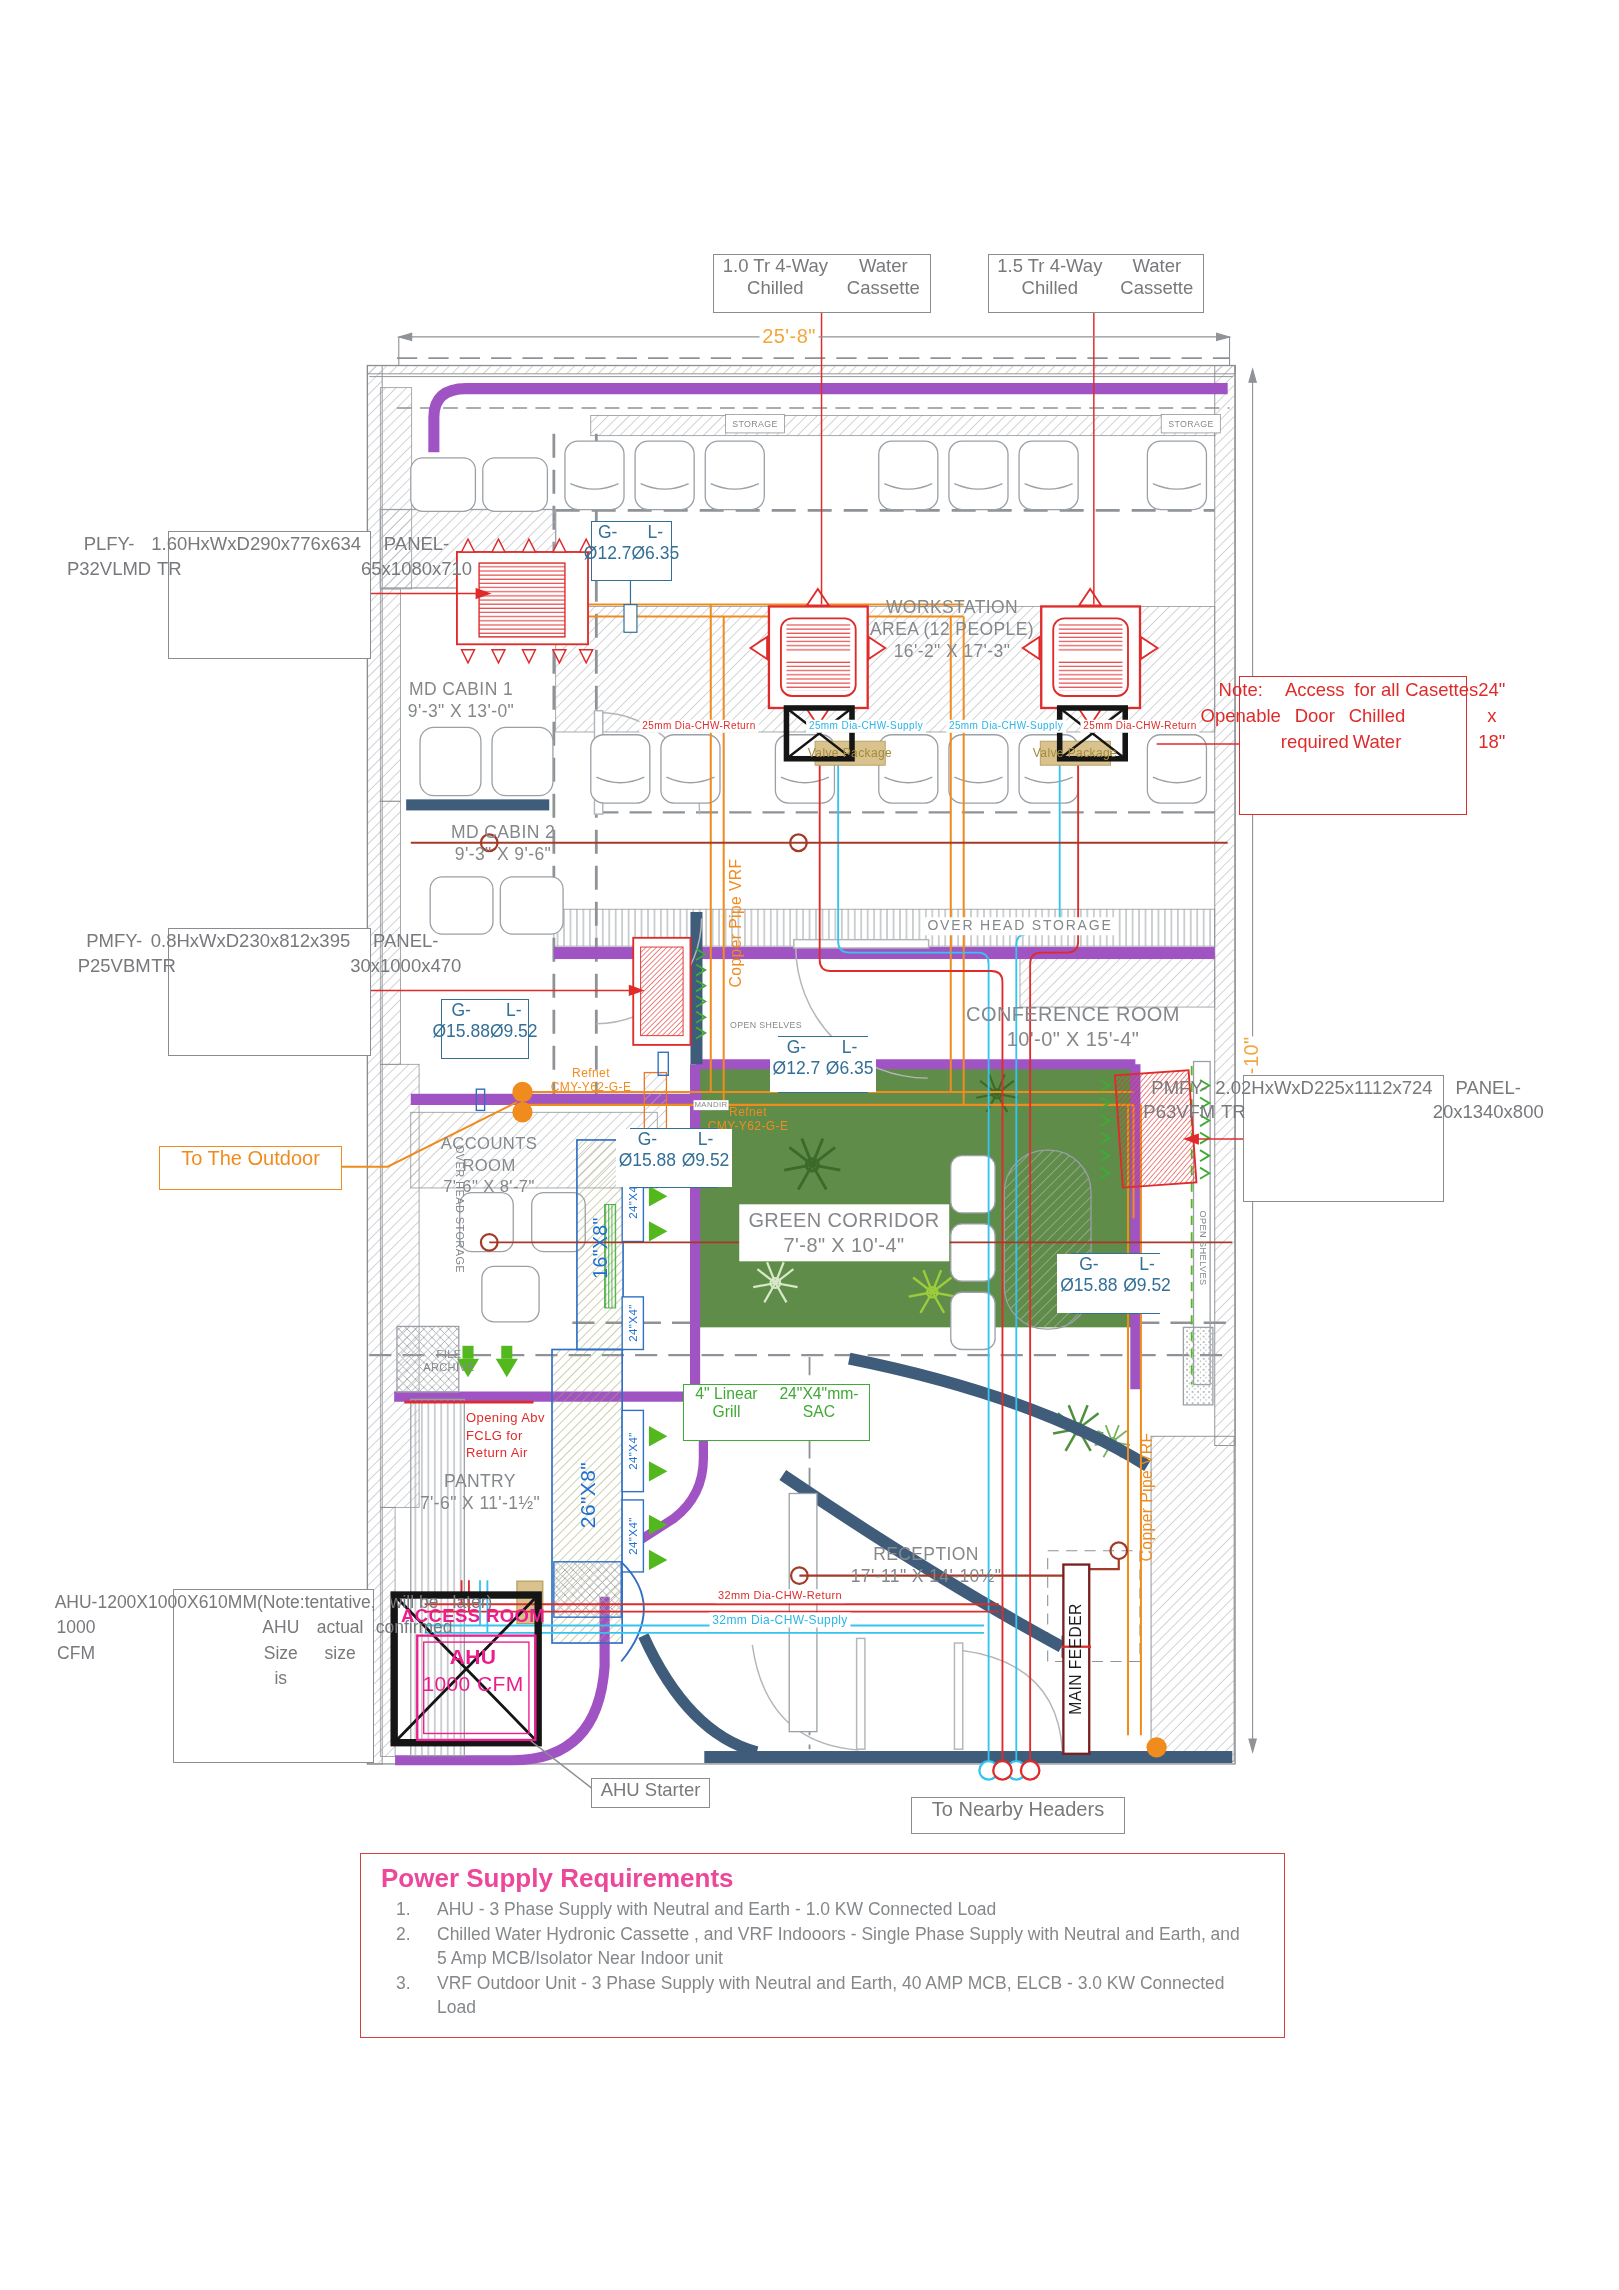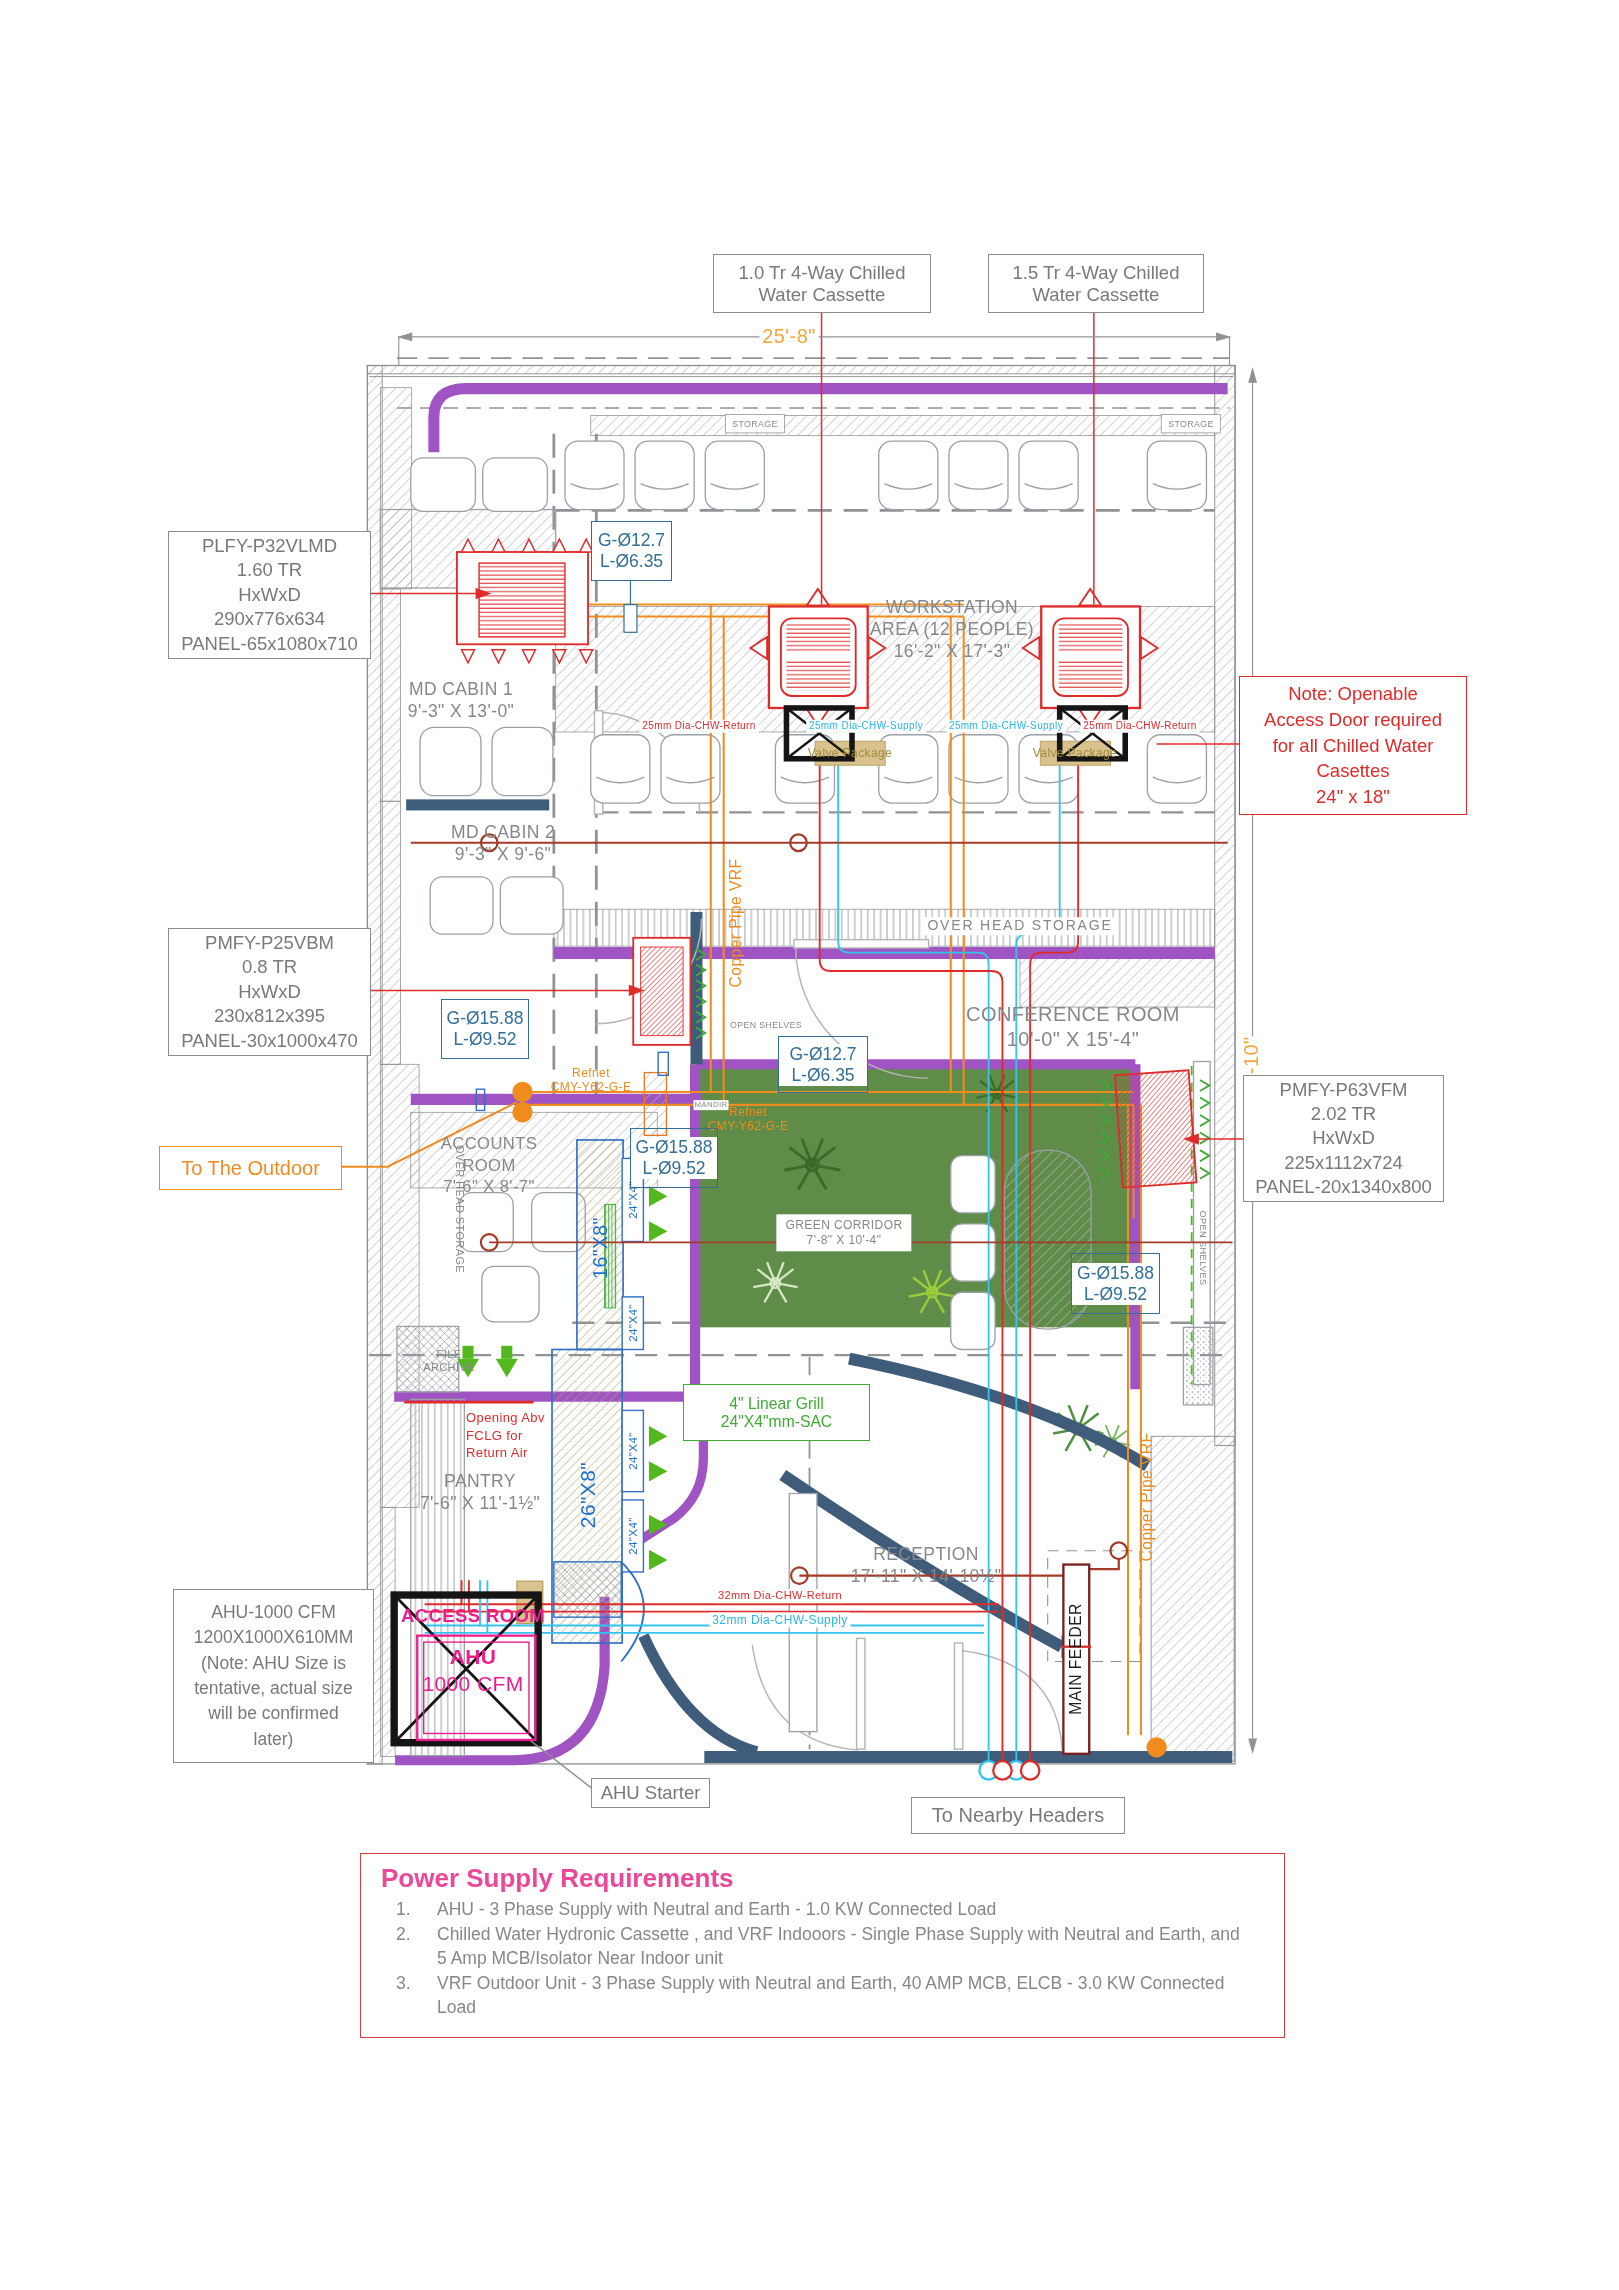--- a/index.html
+++ b/index.html
@@ -4,21 +4,21 @@
 <style>
   html,body{margin:0;padding:0;background:#fff}
   .canvas{position:relative;width:1620px;height:2291px;background:#fff;
           font-family:"Liberation Sans",sans-serif;overflow:hidden}
   .canvas svg{position:absolute;left:0;top:0}
   .lbl{position:absolute;color:#85888b;white-space:nowrap;line-height:1.25;letter-spacing:0.4px}
   .ctr{transform:translate(-50%,-50%);text-align:center}
   .rot{transform:translate(-50%,-50%) rotate(-90deg);text-align:center}
   .rotd{transform:translate(-50%,-50%) rotate(90deg);text-align:center}
   .cbox{position:absolute;background:#fff;border:1.8px solid #8a8d90;color:#77797c;
-        text-align:center;display:flex;flex-direction:column;justify-content:center;z-index:5}
+        text-align:center;display:flex;flex-direction:row;justify-content:center;z-index:5}
   .red{color:#e02b2b}.cyn{color:#29b6e8}.org{color:#f08c1e}.blu{color:#336f96}
   .dblu{color:#1f6fd0}.grn{color:#3faa35}.mag{color:#ec1e8e}.olv{color:#a08c3c}
   .orgd{color:#f2a73d}.blk{color:#1d1d1d}
   .bg{background:#fff;padding:0 2.8px}
   .power{position:absolute;left:360px;top:1853px;width:923px;height:183px;
          border:1.8px solid #d43f3f;background:#fff;color:#6a6c6f;z-index:5}
   .power h1{margin:9.2px 0 3.7px 20px;font-size:26px;font-weight:700;color:#ec4899}
   .pitem{display:flex;margin:1.8px 0 1.8px 35px;color:#85888b;font-size:17.5px;line-height:1.35}
   .pnum{width:41px;flex:0 0 41px}
   .ptext{width:812px}
@@ -443,21 +443,21 @@
 </div>
 <div class="lbl ctr" style="left:1073px;top:1027px;font-size:20px">
   <div>CONFERENCE ROOM</div>
   <div>10'-0" X 15'-4"</div>
 </div>
 <div class="lbl ctr" style="left:489px;top:1165px;font-size:16.6px;line-height:1.3">
   <div>ACCOUNTS</div>
   <div>ROOM</div>
   <div>7'-6" X 8'-7"</div>
 </div>
-<div class="lbl ctr bg" style="left:844px;top:1233px;font-size:12px;padding:3.7px 9.2px">
+<div class="lbl ctr bg" style="left:844px;top:1233px;font-size:20px;padding:3.7px 9.2px">
   <div>GREEN CORRIDOR</div>
   <div>7'-8" X 10'-4"</div>
 </div>
 <div class="lbl ctr" style="left:480px;top:1493px;font-size:17.5px">
   <div>PANTRY</div>
   <div>7'-6" X 11'-1½"</div>
 </div>
 <div class="lbl ctr" style="left:926px;top:1566px;font-size:17.5px">
   <div>RECEPTION</div>
   <div>17'-11" X 14'-10½"</div>

